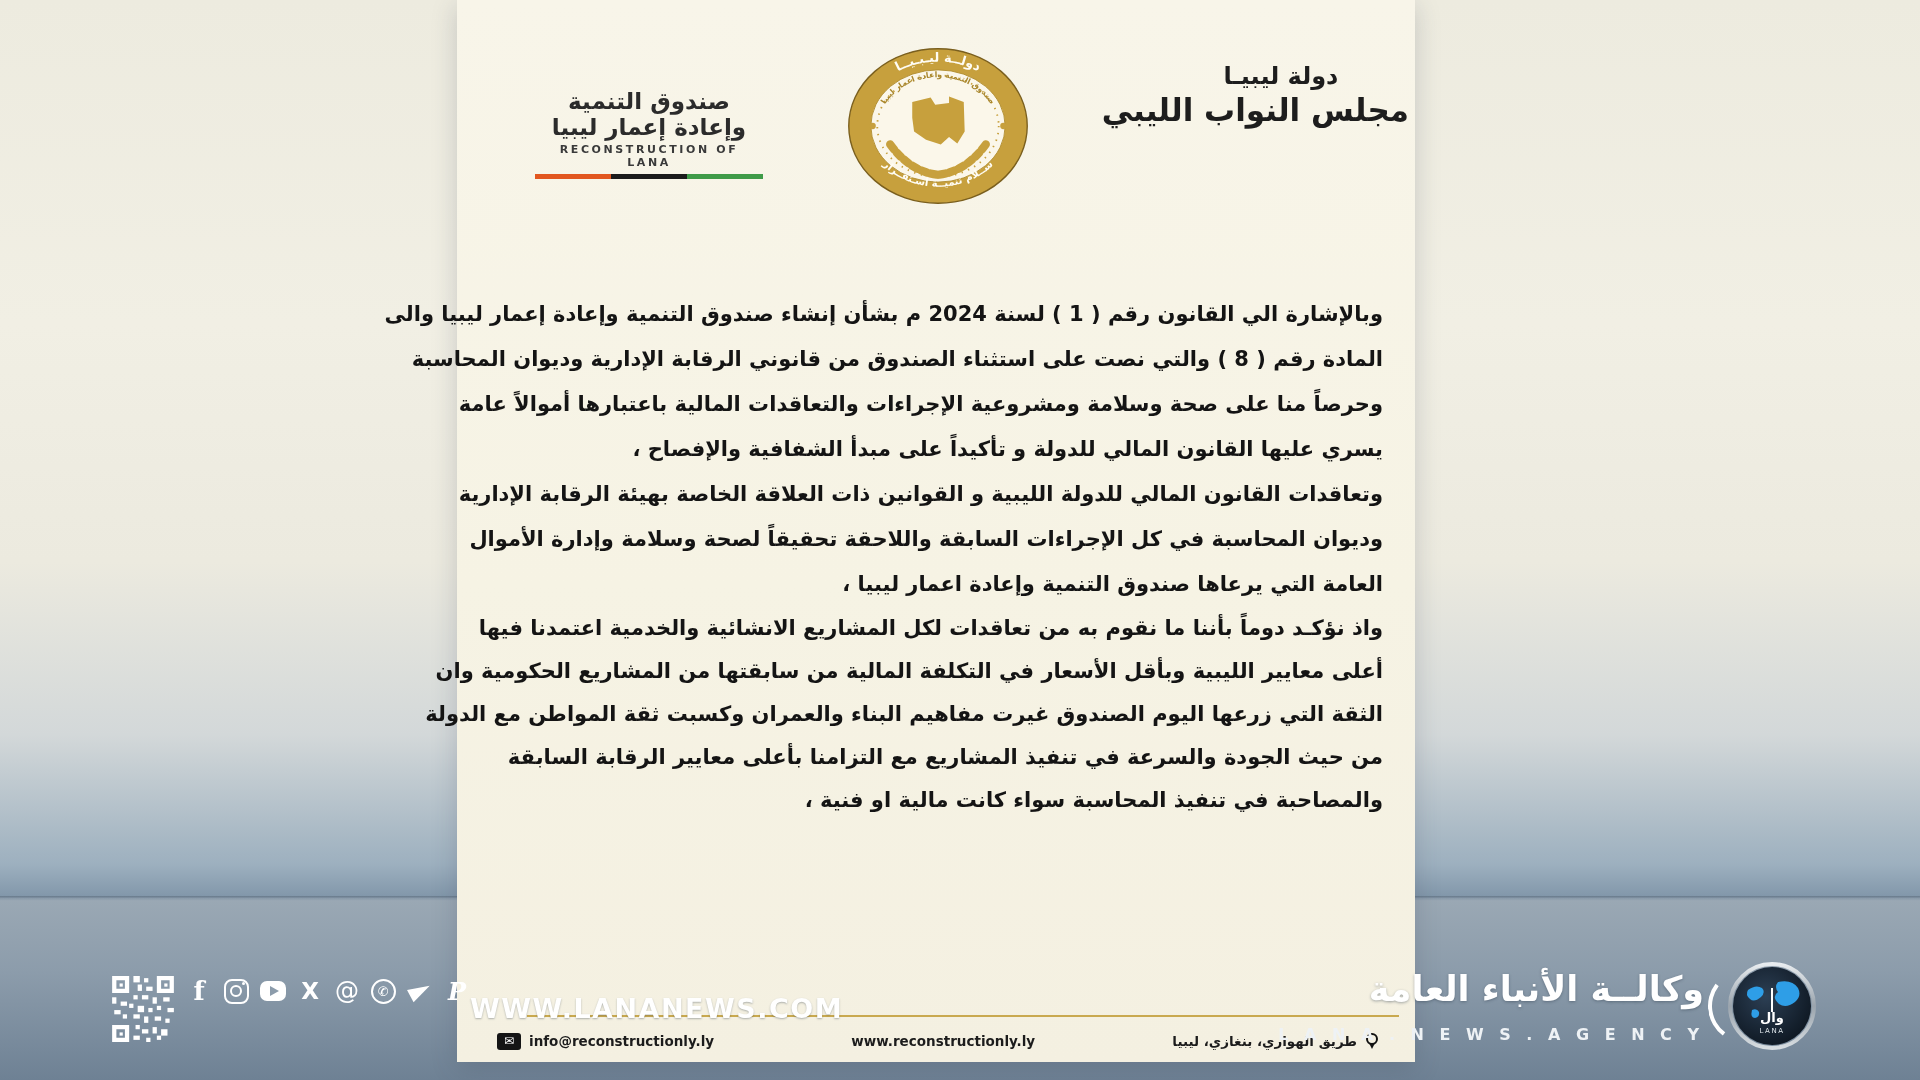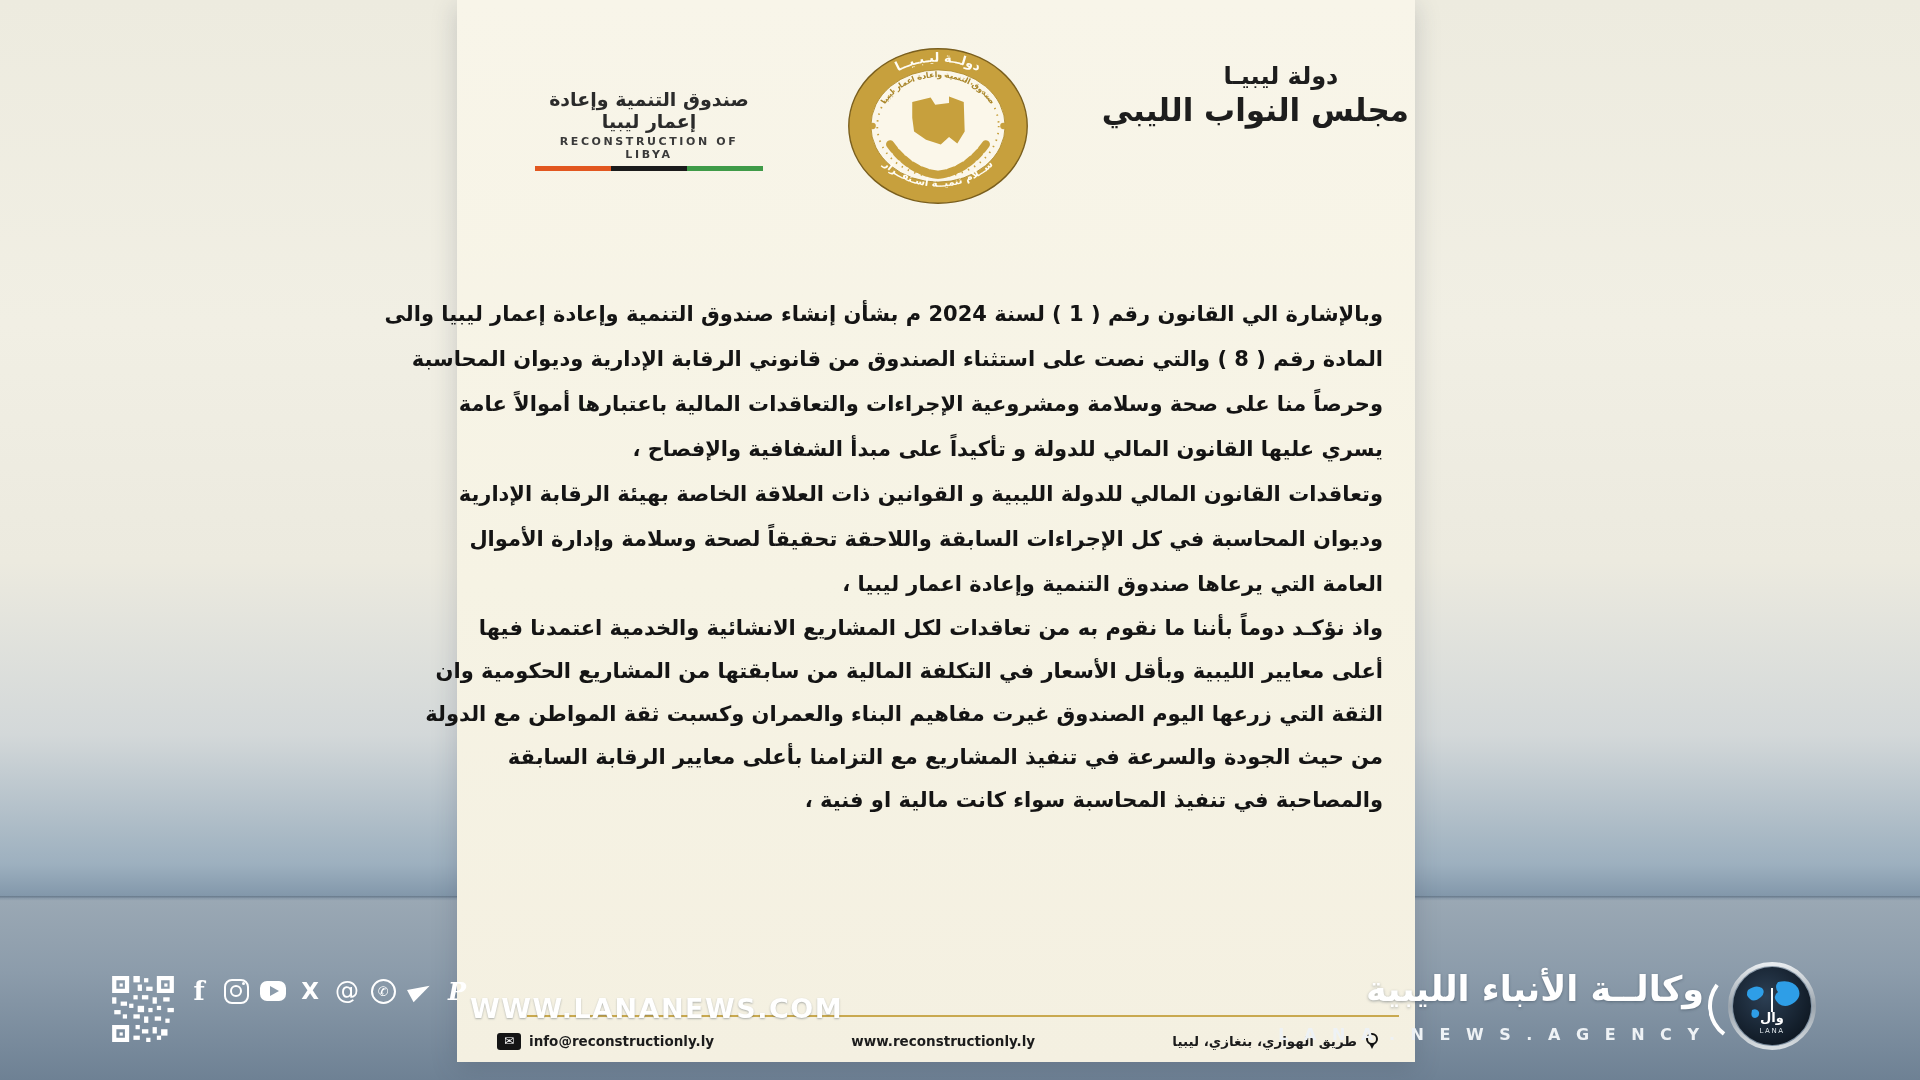--- a/index.html
+++ b/index.html
@@ -10,21 +10,21 @@
   .horizon{position:absolute;left:0;top:896px;width:1920px;height:3px;
     background:linear-gradient(180deg,rgba(84,100,116,.55),rgba(160,175,188,.35));}
 
   
   .doc{position:absolute;left:457px;top:0;width:958px;height:1062px;
     background:linear-gradient(180deg,#f8f5e9 0%,#f6f3e4 55%,#f4f0e1 100%);
     box-shadow:0 6px 24px rgba(55,65,80,.22);}
 
   
   .org{position:absolute;left:78px;top:88px;width:228px;text-align:center;}
-  .org-ar{font-size:19px;font-weight:bold;color:#2b2b2b;direction:rtl;}
+  .org-ar{font-size:23px;font-weight:bold;color:#2b2b2b;direction:rtl;}
   .org-en{margin-top:3px;font-size:11px;font-weight:bold;letter-spacing:2.6px;color:#3a3a3a;}
   .org-bar{margin-top:5px;height:5px;display:flex;}
   .org-bar span{flex:1;}
 
   
   .emblem{position:absolute;left:389px;top:46px;width:184px;height:160px;}
 
   
   .callig{position:absolute;right:6px;top:62px;width:256px;text-align:center;
     color:#1d1d1d;direction:rtl;}
@@ -94,21 +94,21 @@
 <body>
 
 <div class="stage">
 
   <div class="horizon"></div>
 
   <div class="doc">
 
     <div class="org">
       <div class="org-ar">صندوق التنمية وإعادة إعمار ليبيا</div>
-      <div class="org-en">RECONSTRUCTION OF LIBYA</div>
+      <div class="org-en">RECONSTRUCTION OF LANA</div>
       <div class="org-bar">
         <span style="background:#e2571f"></span>
         <span style="background:#1b1b1b"></span>
         <span style="background:#3f9b48"></span>
       </div>
     </div>
 
     <svg class="emblem" viewBox="0 0 200 172">
       <defs>
         <path id="arcTop" d="M 18,86 A 82,70 0 0 1 182,86"></path>
@@ -223,21 +223,21 @@
         <span class="si si-wa">✆</span>
         <span class="si si-tg"></span>
         <span class="si si-p">P</span>
       </div>
       <div class="wm-url">WWW.LANANEWS.COM</div>
     </div>
   </div>
 
   <div class="wm-right">
     <div class="agency-txt">
-      <div class="agency-ar">وكالــة الأنباء الليبية</div>
+      <div class="agency-ar">وكالــة الأنباء العامة</div>
       <div class="agency-en">L A N A . N E W S . A G E N C Y</div>
     </div>
     <div class="crescent"></div>
     <svg class="globe" viewBox="0 0 88 88">
       <defs>
         <radialGradient id="gg" cx="42%" cy="38%" r="70%">
           <stop offset="0%" stop-color="#2c3f54"></stop>
             <stop offset="100%" stop-color="#0c151f"></stop>
         </radialGradient>
         <linearGradient id="ring" x1="0" y1="0" x2="0" y2="1">

